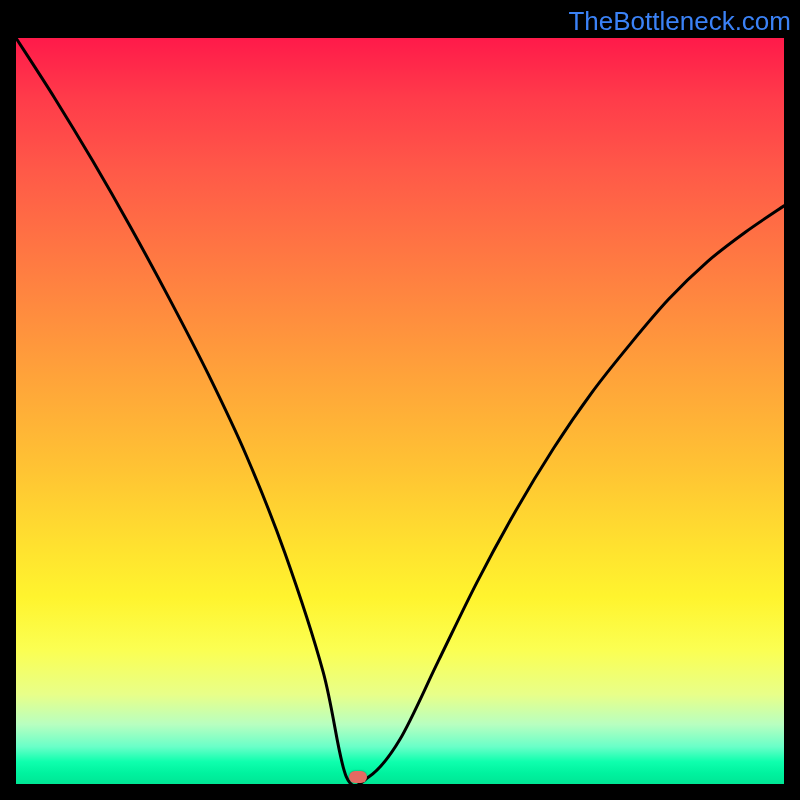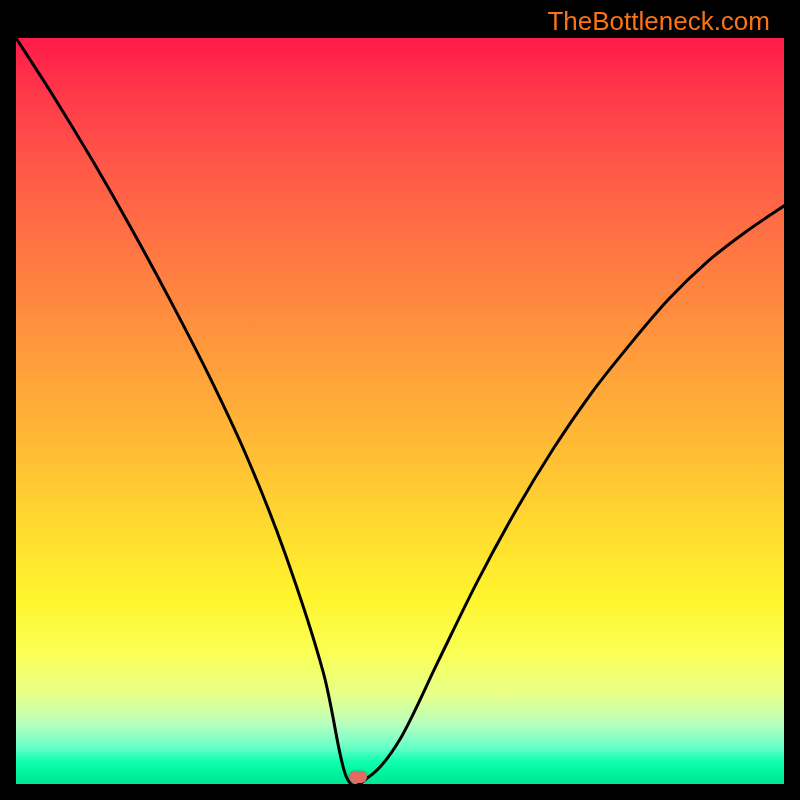--- a/index.html
+++ b/index.html
@@ -12,22 +12,22 @@
   }
   .frame {
     width: 800px;
     height: 800px;
     position: relative;
     background: #000;
   }
   .watermark {
     position: absolute;
     top: 6px;
-    right: 30px;
-    color: #f97316;
+    right: 9px;
+    color: #3b82f6;
     font-size: 26px;
     font-weight: 400;
     letter-spacing: 0px;
     z-index: 10;
   }
   .plot-area {
     position: absolute;
     left: 16px;
     top: 38px;
     width: 768px;

